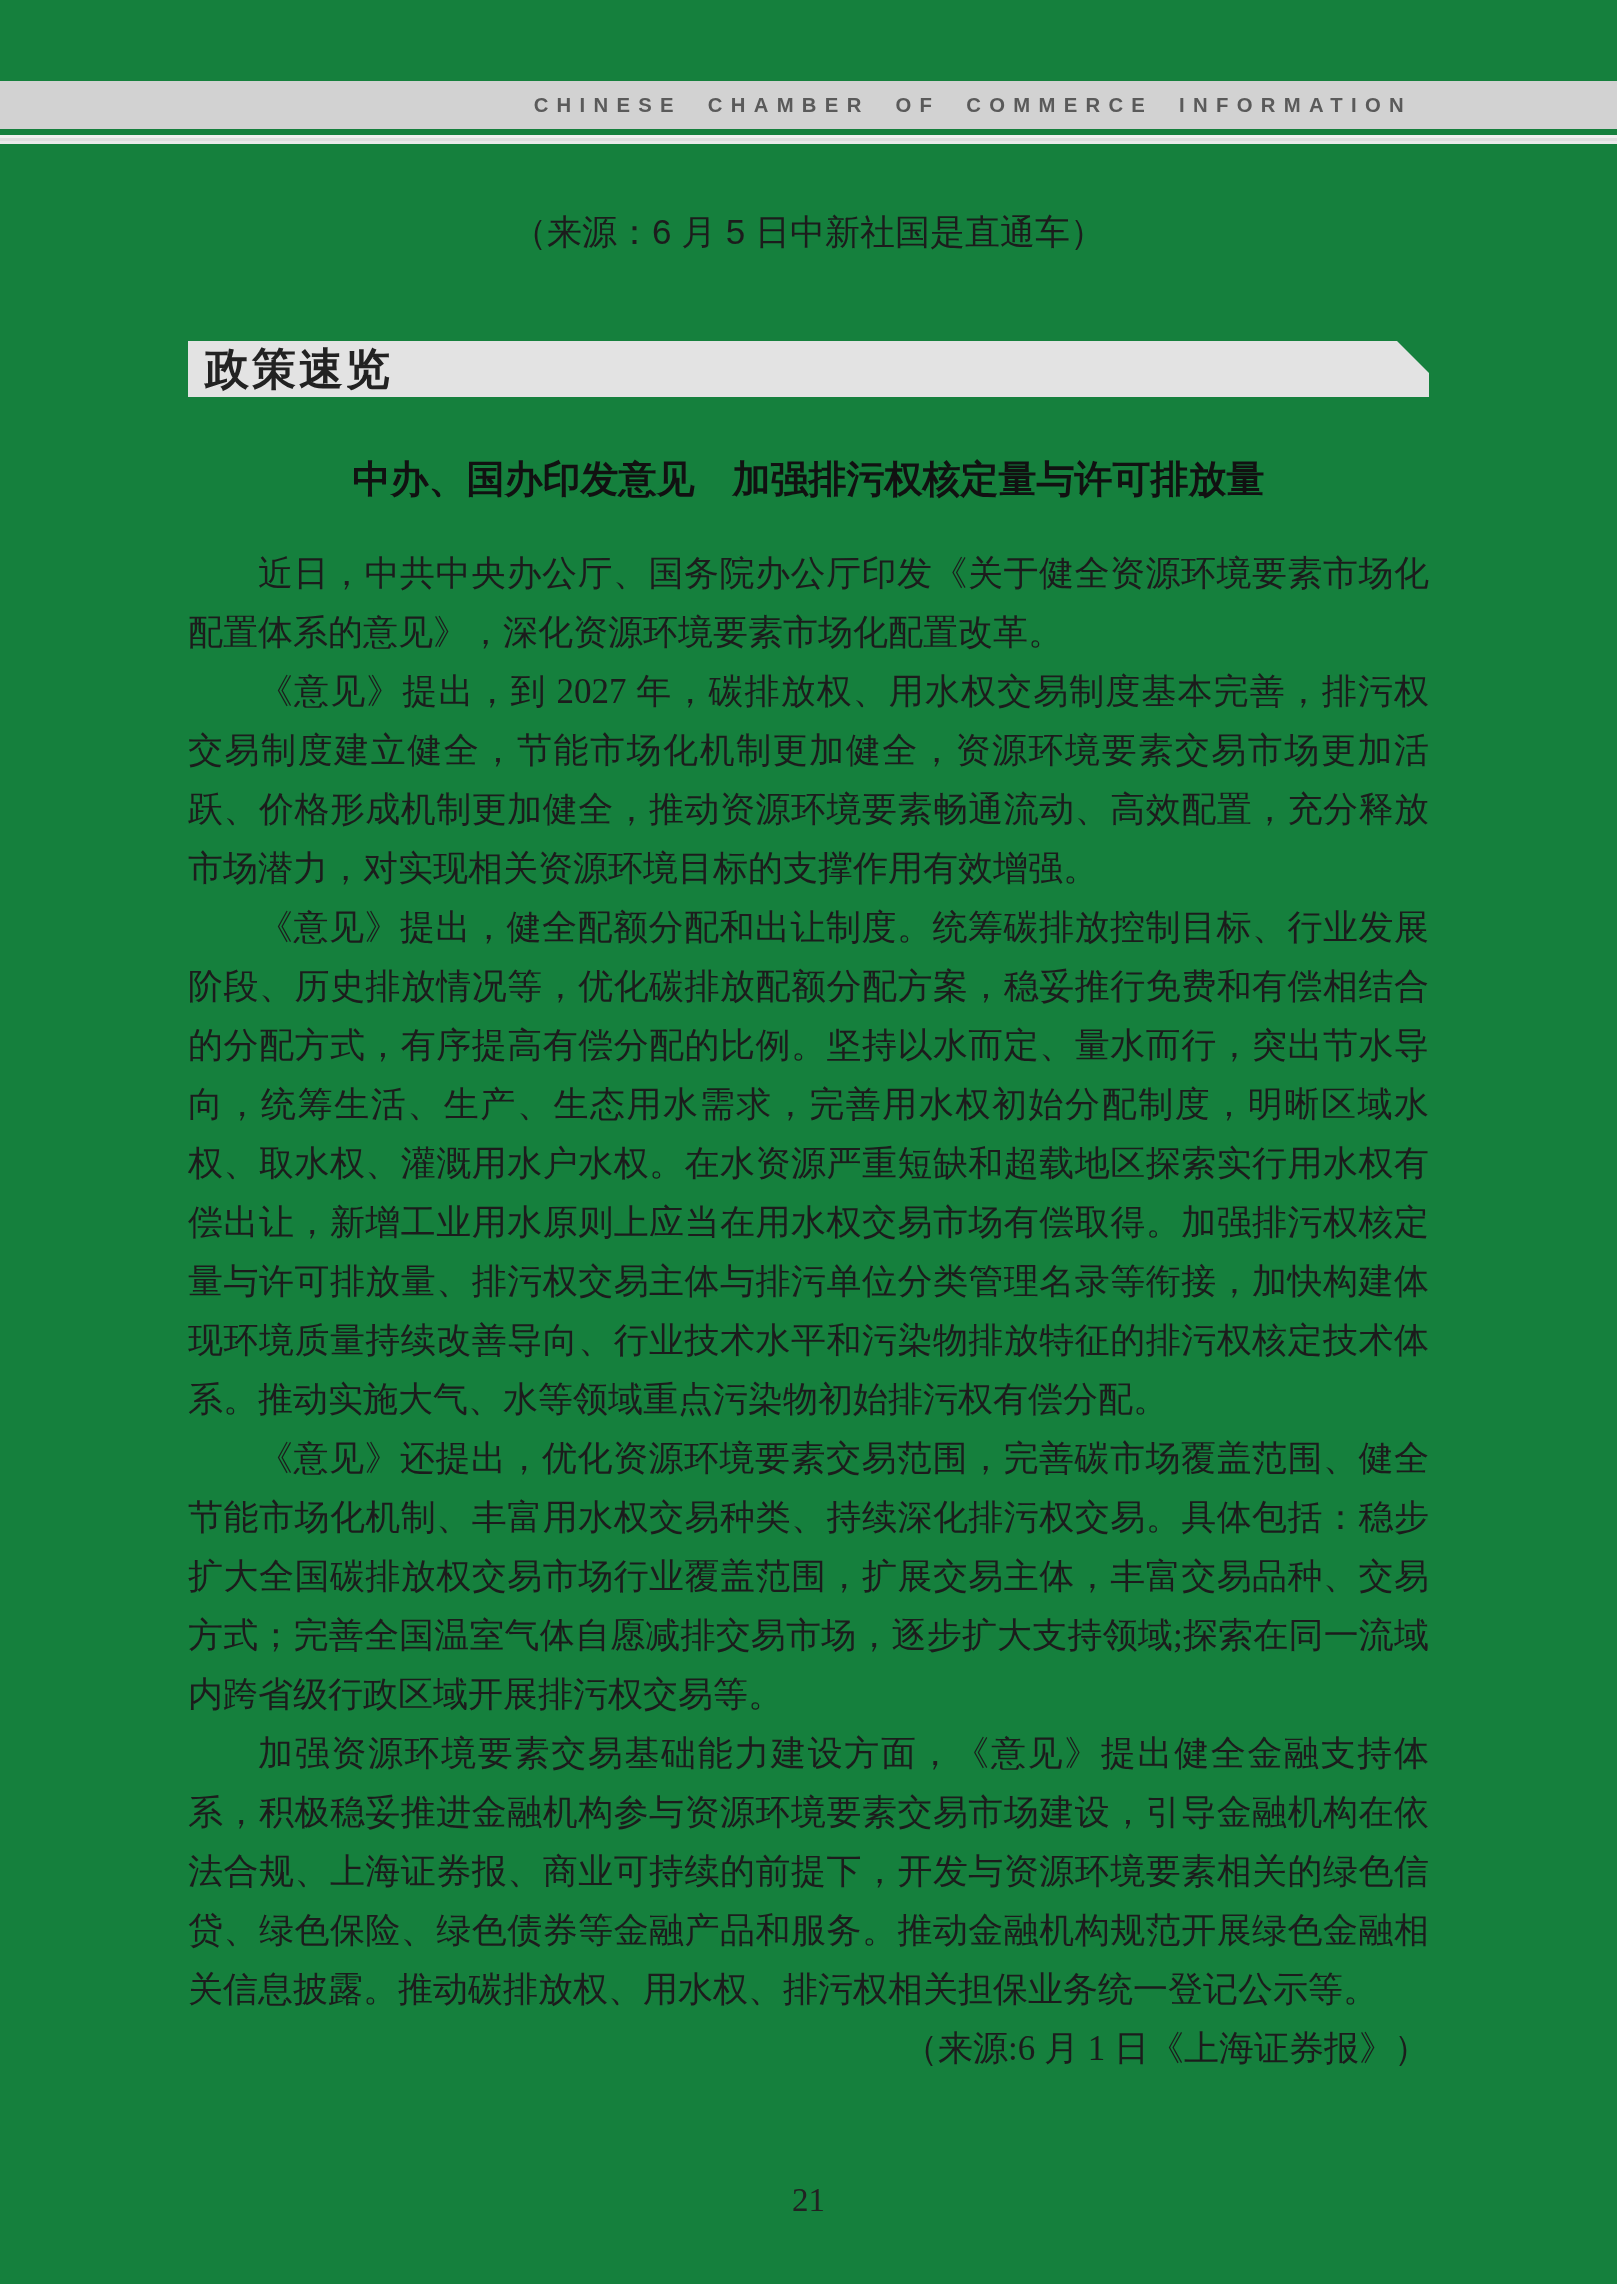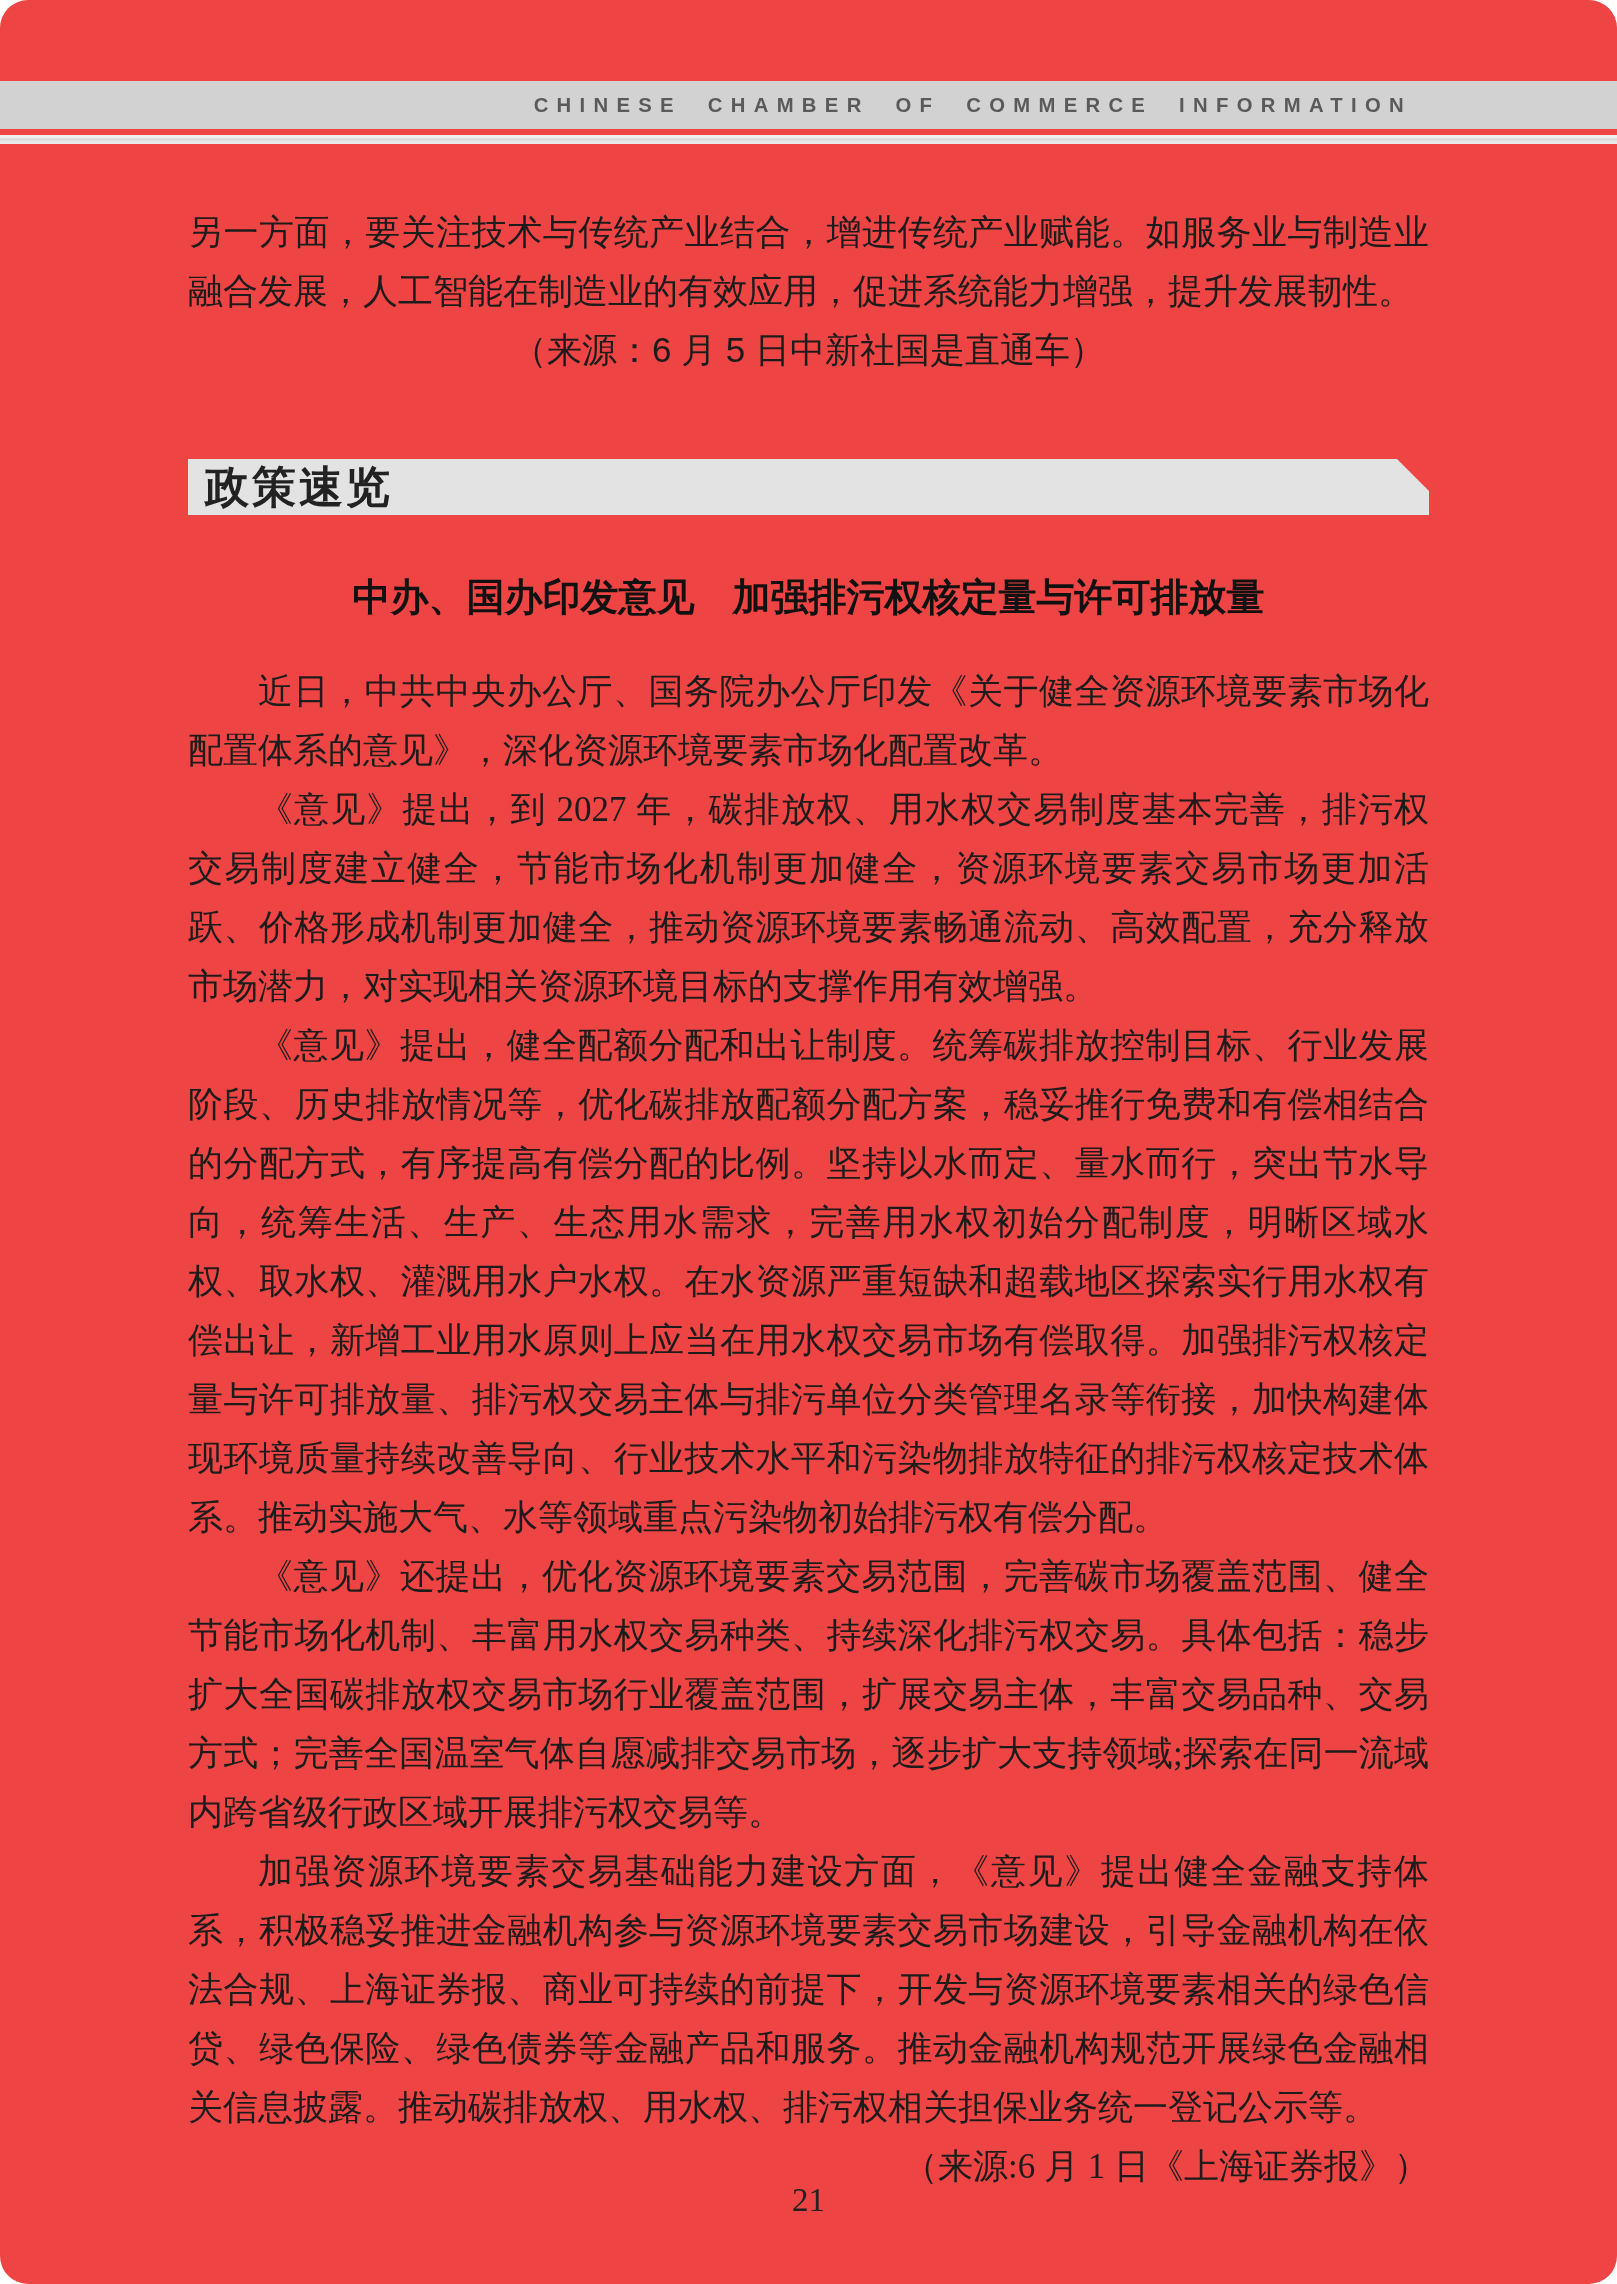--- a/index.html
+++ b/index.html
@@ -7,25 +7,24 @@
     --accent-bar:#e6e6e6;
     --section-bar:#e3e3e3;
     --text:#1c1c1c;
     --header-text:#5a5a5a;
   }
   html,body{margin:0;padding:0;background:#ffffff;}
   .page{
     position:relative;
     width:1617px;
     height:2284px;
-    background:#ef4444;
+    background:#15803d;
     overflow:hidden;
     font-family:"Liberation Sans","DejaVu Sans",sans-serif;
     color:var(--text);
-    border-radius:28px;
   }
   .header-bar{
     position:absolute;
     top:81px;left:0;right:0;height:48px;
     background:var(--header-bar);
     display:flex;
     align-items:center;
     justify-content:flex-end;
     padding-right:205px;
     box-sizing:border-box;
@@ -110,21 +109,20 @@
 <div class="page">
 
   <div class="header-bar">
     <span class="header-text">CHINESE CHAMBER OF COMMERCE INFORMATION</span>
   </div>
 
   <div class="header-accent"></div>
 
   <div class="content">
 
-    <p class="para no-indent">另一方面，要关注技术与传统产业结合，增进传统产业赋能。如服务业与制造业融合发展，人工智能在制造业的有效应用，促进系统能力增强，提升发展韧性。</p>
 
     <div class="source-line">（来源：6 月 5 日中新社国是直通车）</div>
 
     <div class="section-bar">
       <span class="section-label">政策速览</span>
     </div>
 
     <h1 class="article-title">中办、国办印发意见　加强排污权核定量与许可排放量</h1>
 
     <div class="article-body">

